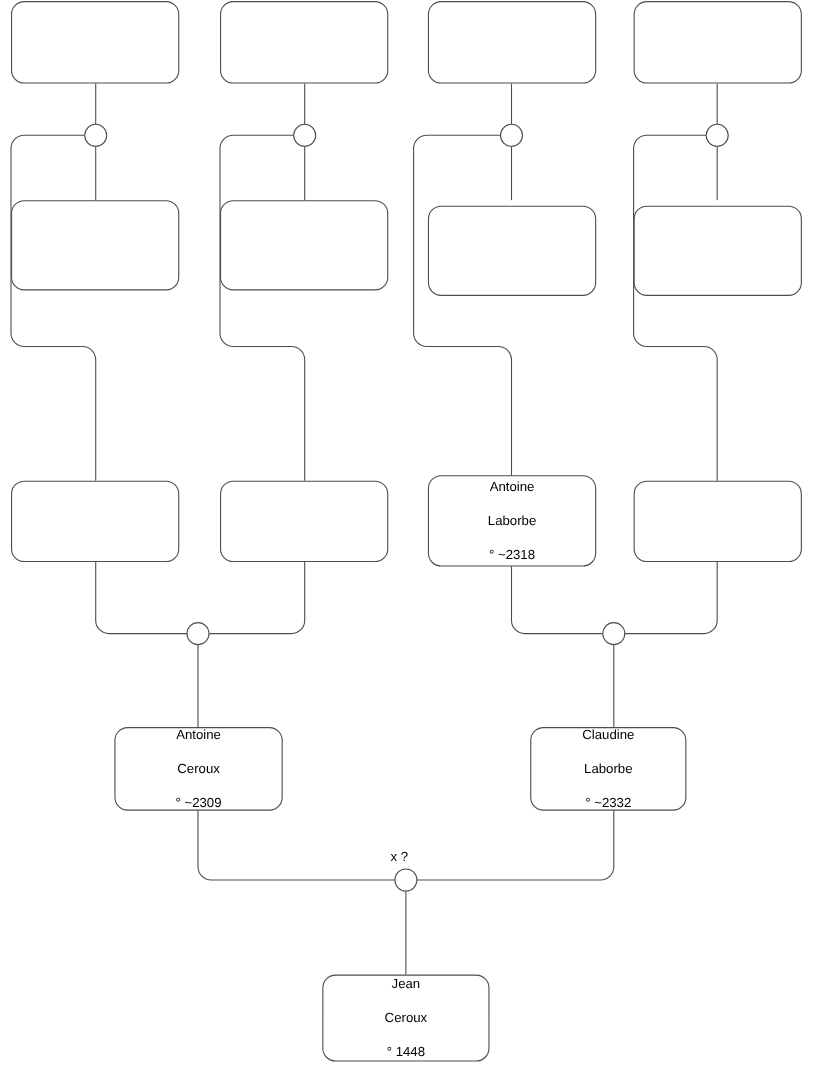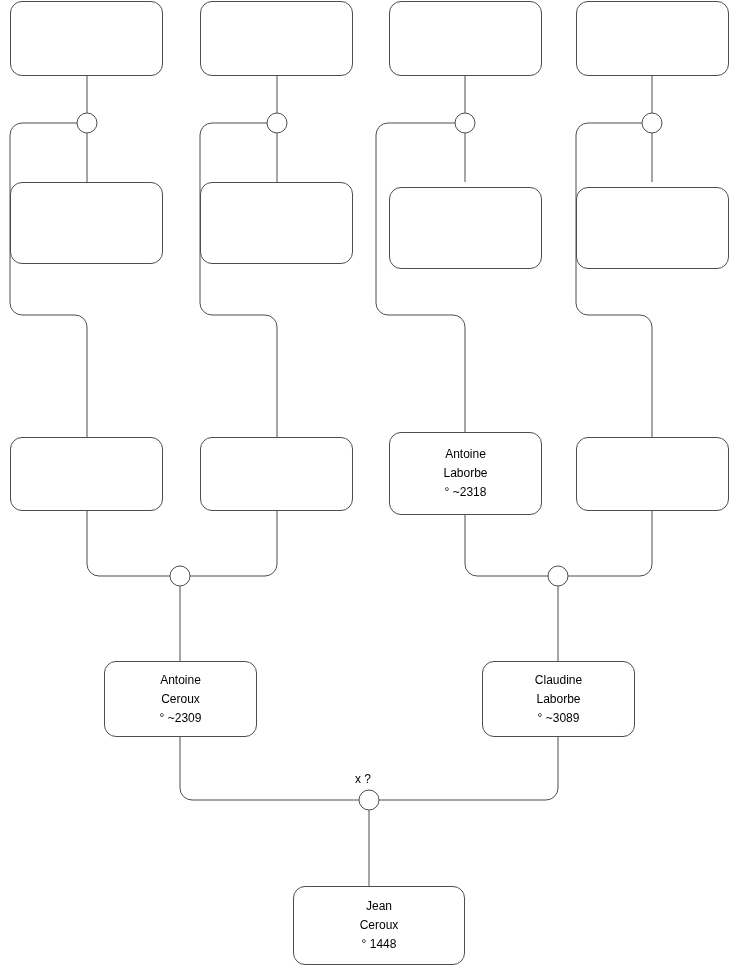--- a/index.html
+++ b/index.html
@@ -40,20 +40,21 @@
     background: #ffffff;
     display: flex;
     flex-direction: column;
     align-items: center;
     justify-content: center;
     color: #000000;
     font-size: 12px;
     line-height: 19px;
     text-align: center;
     z-index: 3;
+    gap: 12px;
   }
   .person .line {
     display: block;
     white-space: nowrap;
   }
   .union-label {
     position: absolute;
     z-index: 4;
     font-size: 12px;
     color: #000000;
@@ -169,27 +170,27 @@
     
     
     
   </div>
 
   <div class="person" style="left:104px; top:661px; width:153px; height:76px;">
     <span class="line">Antoine</span>
     <span class="line">Ceroux</span>
     <span class="line">° ~2309</span>
   </div>
-  <div class="person" style="left:482px; top:661px; width:153px; height:76px;">
+  <div class="person" style="left:482px; top:661px; width:142px; height:76px;">
     <span class="line">Claudine</span>
     <span class="line">Laborbe</span>
-    <span class="line">° ~3089</span>
+    <span class="line">° ~2332</span>
   </div>
 
   <div class="union-label" style="left:355px; top:772px;">x ?</div>
 
-  <div class="person" style="left:293px; top:886px; width:172px; height:79px;">
+  <div class="person" style="left:293px; top:886px; width:152px; height:79px;">
     <span class="line">Jean</span>
     <span class="line">Ceroux</span>
     <span class="line">° 1448</span>
   </div>
 
 </div>
 
 </body></html>

